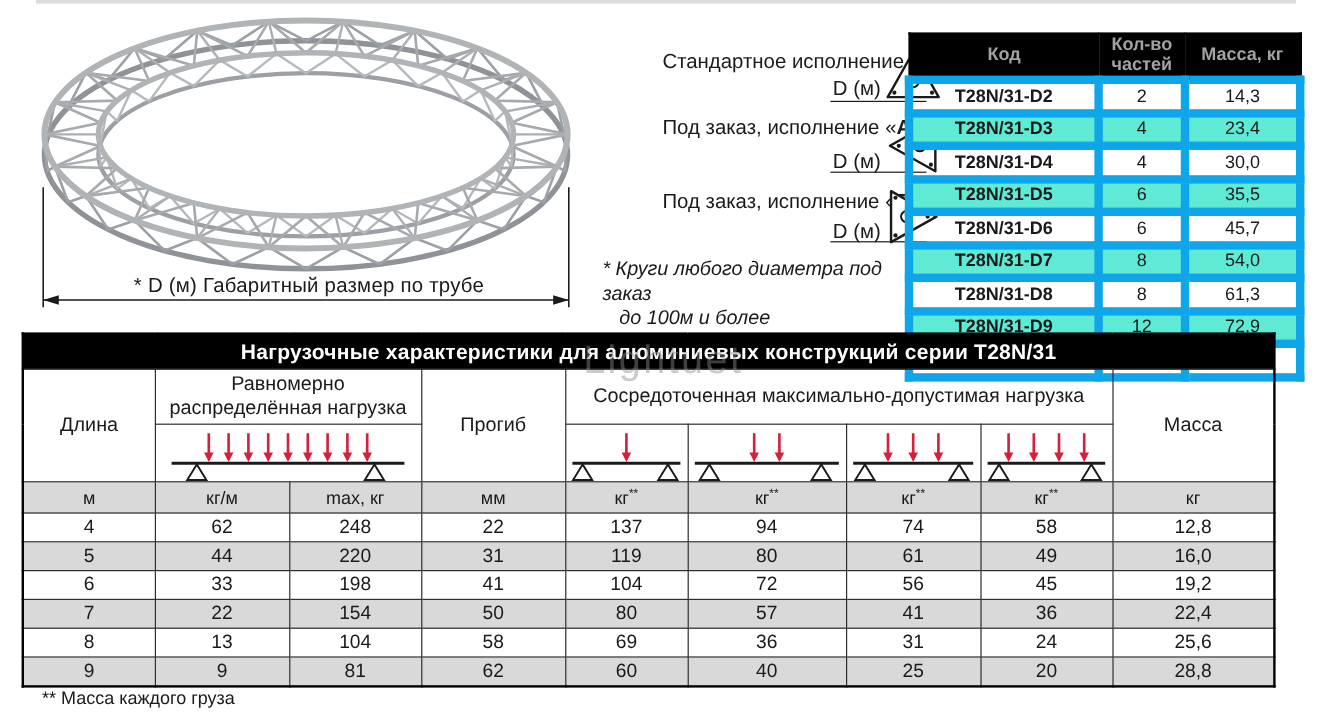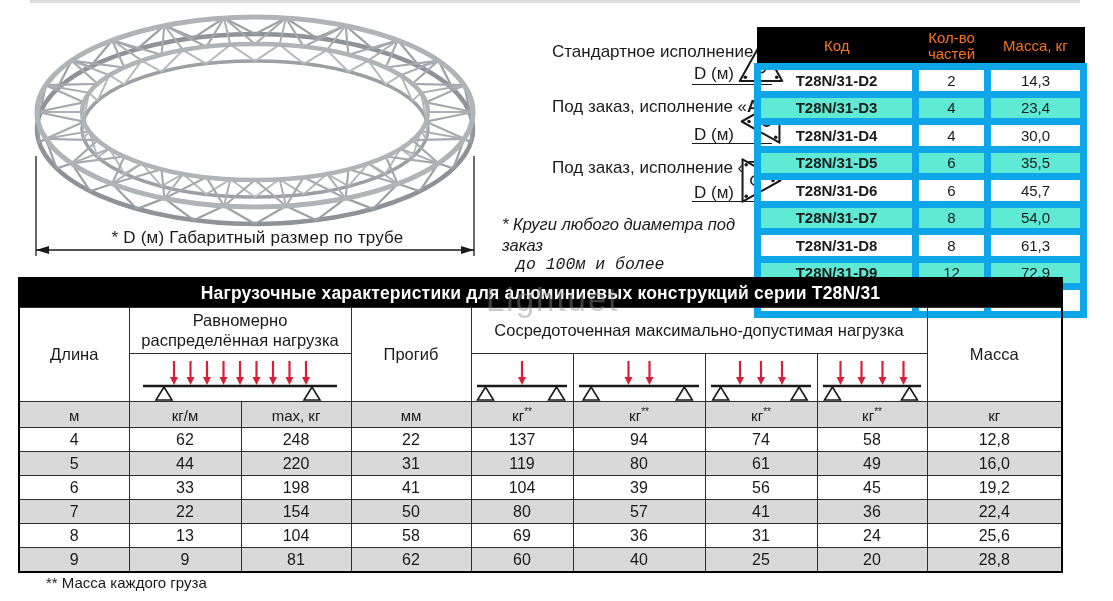--- a/index.html
+++ b/index.html
@@ -19,48 +19,48 @@
   .options{left:500px;top:28px;width:252px;height:232px;}
   .option{position:absolute;left:0;width:252px;height:58px;margin-left:44px;}
   .opt-label{position:absolute;left:8px;top:0;font-size:17px;white-space:nowrap;}
   .opt-label b{font-weight:bold;}
   .opt-dim{position:absolute;left:150px;top:22px;font-size:17px;}
   .opt-line{position:absolute;left:148px;width:80px;top:42px;border-top:1.6px solid #1a1a1a;}
   .opt-tri{position:absolute;left:193px;top:-2px;width:48px;height:45px;}
   .opt-tri.rot-a{transform:rotate(-90deg);}
   .opt-tri.rot-b{transform:rotate(90deg);}
   .opt-note{position:absolute;left:2px;top:186px;font-style:italic;font-size:16.5px;line-height:1.25;}
-  .opt-note .l2{padding-left:14px;font-family:Liberation Mono, monospace;}
+  .opt-note .l2{padding-left:14px;}
 
   
   .parts-table-wrap{left:754px;top:27px;}
   table{border-collapse:collapse;table-layout:fixed;}
   .parts-table{width:326px;border:2.5px solid #000;}
-  .parts-table th{background:#000;color:#f97316;font-weight:normal;font-size:15px;
+  .parts-table th{background:#000;color:#a3a3a3;font-weight:bold;font-size:15px;
                   height:34px;line-height:1.05;border:1px solid #000;padding:0 2px;}
   .parts-table td{height:20.5px;font-size:15px;text-align:center;vertical-align:middle;
                   border:7px solid #0ea5e9;padding:0;}
   .parts-table td.code{font-weight:bold;}
   .parts-table tr.alt td{background:#5eead4;}
 
   
   .load-table-wrap{left:18px;top:277px;border-radius:30px;}
   .load-table{width:1043px;border:2.5px solid #000;}
   .load-table th,.load-table td{border:1px solid #2e2e2e;text-align:center;
                   vertical-align:middle;padding:0;}
   .lt-title th{background:#000;color:#fff;font-weight:bold;font-size:17.5px;height:28px;letter-spacing:.2px;}
   .lt-head th{font-weight:normal;font-size:16.5px;height:45px;line-height:1.2;padding:0 6px;}
   .lt-diagrams td{height:47px;}
   .lt-units td{background:#d9d9d9;height:25px;font-size:15px;}
   .lt-units sup{font-size:10px;}
   .lt-data td{height:23px;font-size:16px;}
   .load-table tr.alt td{background:#d9d9d9;}
   svg.load-diagram{display:block;margin:0 auto;}
 
-  .footnote{left:46px;top:574px;font-size:15px;}
+  .footnote{left:35px;top:574px;font-size:15px;}
 
   .watermark{left:486px;top:281px;font-size:33px;letter-spacing:2px;
              color:#8d8d8d;opacity:.45;z-index:9;pointer-events:none;}
 </style>
 </head>
 <body>
 
 <div class="abs top-edge"></div>
 
 <svg id="truss-svg" class="abs" viewBox="0 0 468 258">
@@ -341,21 +341,21 @@
           <td>61</td>
           <td>49</td>
           <td>16,0</td>
     </tr>
     <tr class="lt-data">
       <td>6</td>
           <td>33</td>
           <td>198</td>
           <td>41</td>
           <td>104</td>
-          <td>39</td>
+          <td>72</td>
           <td>56</td>
           <td>45</td>
           <td>19,2</td>
     </tr>
     <tr class="lt-data alt">
       <td>7</td>
           <td>22</td>
           <td>154</td>
           <td>50</td>
           <td>80</td>

